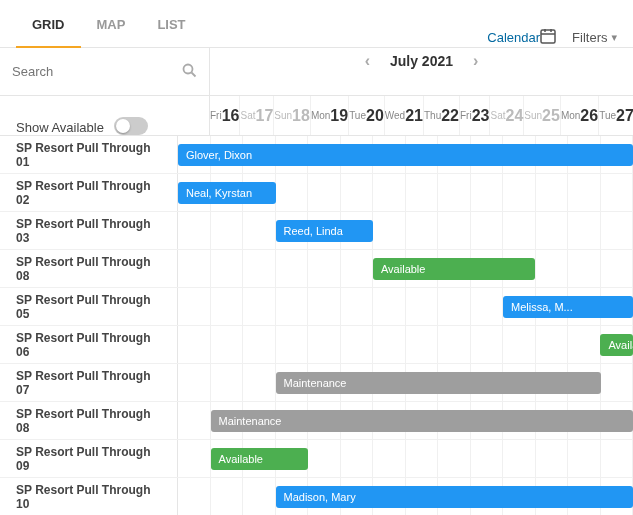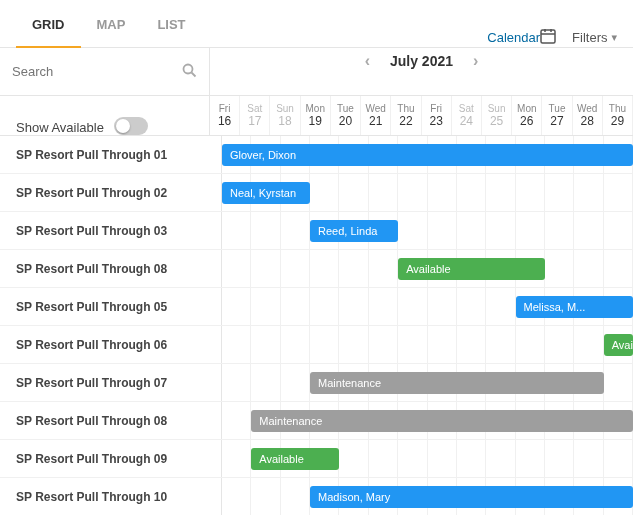--- a/index.html
+++ b/index.html
@@ -129,52 +129,51 @@
       box-shadow: 0 1px 2px rgba(0,0,0,0.3);
     }
     .day-headers {
       flex: 1;
       display: flex;
       height: 100%;
     }
     .day-col {
       flex: 1;
       display: flex;
-      flex-direction: column;
+      flex-direction: row;
       align-items: center;
       justify-content: center;
       font-size: 11px;
       border-right: 1px solid #f0f0f0;
     }
     .day-name { color: #888; font-size: 10px; }
-    .day-num { color: #333; font-weight: 400; font-size: 12px; }
+    .day-num { color: #333; font-weight: 700; font-size: 16px; }
     .day-col.weekend .day-name, .day-col.weekend .day-num { color: #bbb; }
 
     
     .grid-body {
       overflow-y: auto;
     }
     .grid-row {
       display: flex;
       align-items: center;
       border-bottom: 1px solid #f0f0f0;
       height: 38px;
     }
     .row-label {
-      width: 222px;
+      width: 178px;
       flex-shrink: 0;
       padding: 0 16px;
       font-size: 12px;
       font-weight: 600;
       color: #444;
       border-right: 1px solid #e5e5e5;
       height: 100%;
       display: flex;
       align-items: center;
-      text-align: center;
     }
     .row-cells {
       flex: 1;
       display: flex;
       height: 100%;
       position: relative;
     }
     .cell {
       flex: 1;
       border-right: 1px solid #f0f0f0;

